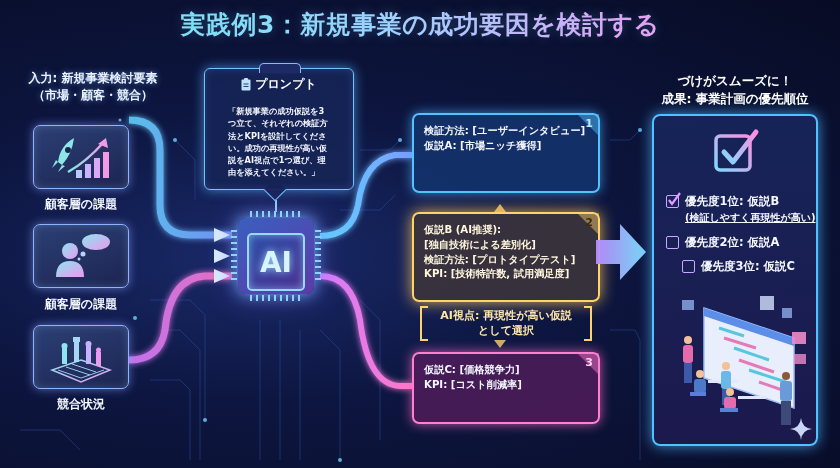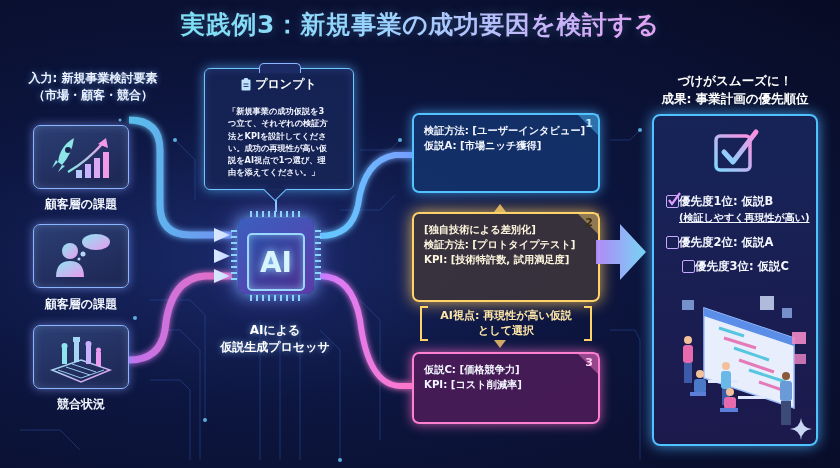--- a/index.html
+++ b/index.html
@@ -78,21 +78,21 @@
 
   .big-arrow { position: absolute; left: 596px; top: 222px; width: 50px; height: 60px; }
 
   .result-title { position: absolute; left: 640px; top: 72px; width: 190px; text-align: center; font-size: 12.5px; font-weight: bold; line-height: 1.45; color: #fff; }
   .result-panel {
     position: absolute; left: 652px; top: 114px; width: 166px; height: 332px; border-radius: 8px;
     border: 2px solid #4fc3ff; background: linear-gradient(180deg, rgba(24, 38, 92, 0.9), rgba(30, 26, 80, 0.9));
     box-shadow: 0 0 14px rgba(80, 180, 255, 0.8);
   }
   .big-check { position: absolute; left: 58px; top: 12px; width: 48px; height: 48px; }
-  .prio { position: absolute; left: 12px; font-size: 11.5px; font-weight: bold; color: #f4f7ff; display: flex; align-items: flex-start; gap: 0; }
+  .prio { position: absolute; left: 12px; font-size: 11.5px; font-weight: bold; color: #f4f7ff; display: flex; align-items: flex-start; gap: 6px; }
   .prio .cb { width: 13px; height: 13px; border: 1.6px solid #c9a8ff; border-radius: 2px; flex: none; margin-top: 1px; position: relative; }
   .prio-sub { font-size: 10px; display: block; margin-top: 2px; text-decoration: underline; }
   .illus { position: absolute; left: 10px; top: 172px; width: 146px; height: 150px; }
   .sparkle { position: absolute; left: 790px; top: 418px; width: 22px; height: 22px; }
 </style>
 </head>
 <body>
 
 <div class="stage">
 
@@ -256,36 +256,33 @@
 
   <div class="chip">
     <div class="chip-pins-top"></div>
     <div class="chip-pins-bot"></div>
     <div class="chip-pins-l"></div>
     <div class="chip-pins-r"></div>
     <div class="chip-inner">
       <span class="chip-label">AI</span>
     </div>
   </div>
-  <div class="chip-caption">
-    <div>AIによる</div>
-    <div>仮説生成プロセッサ</div>
-  </div>
 
 
   <div class="hyp hyp-a">
     <div class="corner"></div>
     <span class="num">1</span>
     <div>検証方法: [ユーザーインタビュー]</div>
     <div>仮説A: [市場ニッチ獲得]</div>
   </div>
 
   <div class="hyp hyp-b">
     <div class="corner"></div>
     <span class="num">2</span>
+    <div>仮説B (AI推奨):</div>
     <div>[独自技術による差別化]</div>
     <div>検証方法: [プロトタイプテスト]</div>
     <div>KPI: [技術特許数, 試用満足度]</div>
   </div>
 
   <div class="ai-view">
     <div>AI視点: 再現性が高い仮説</div>
     <div>として選択</div>
   </div>
 

